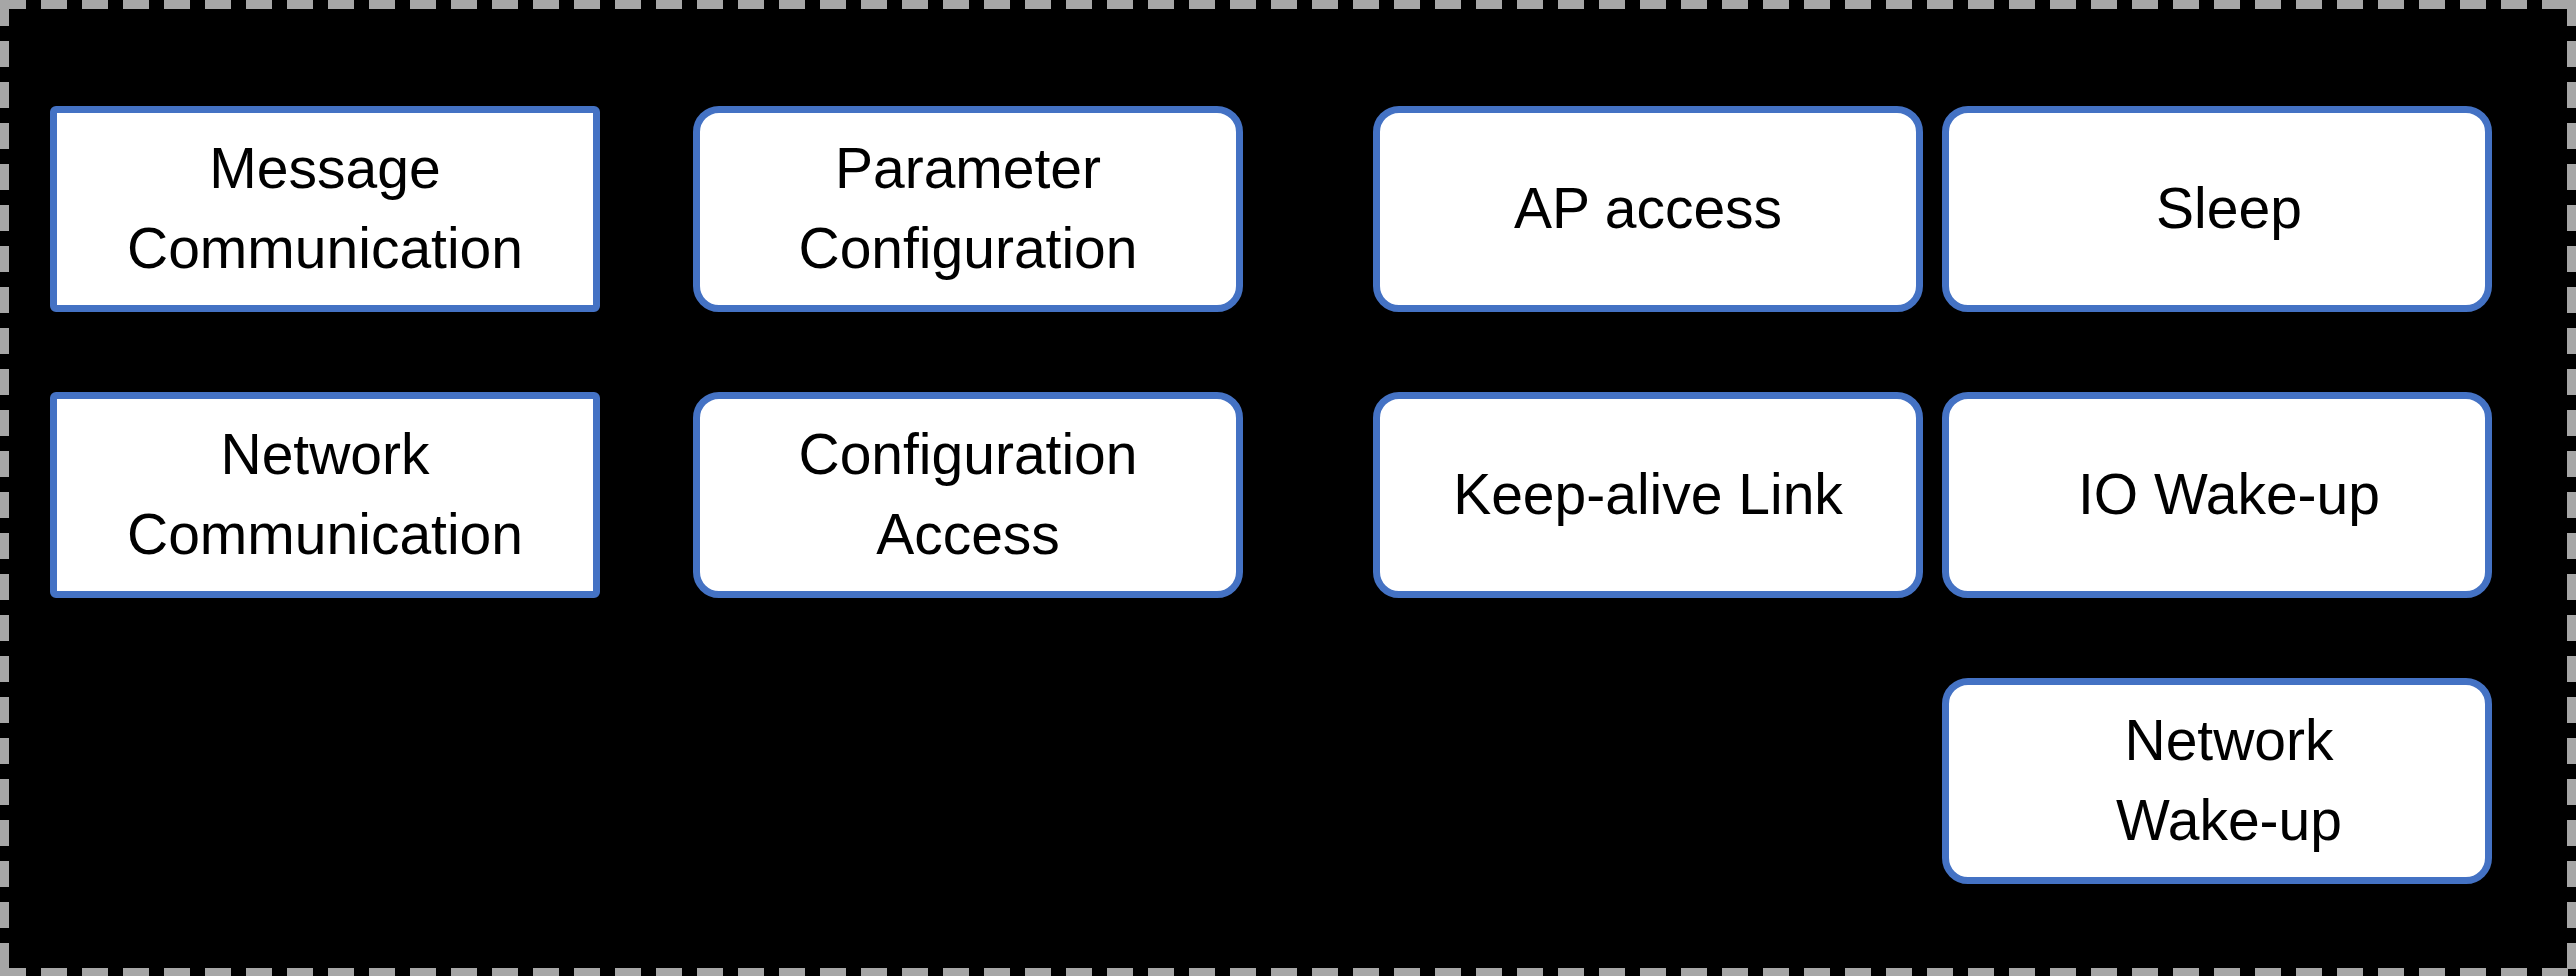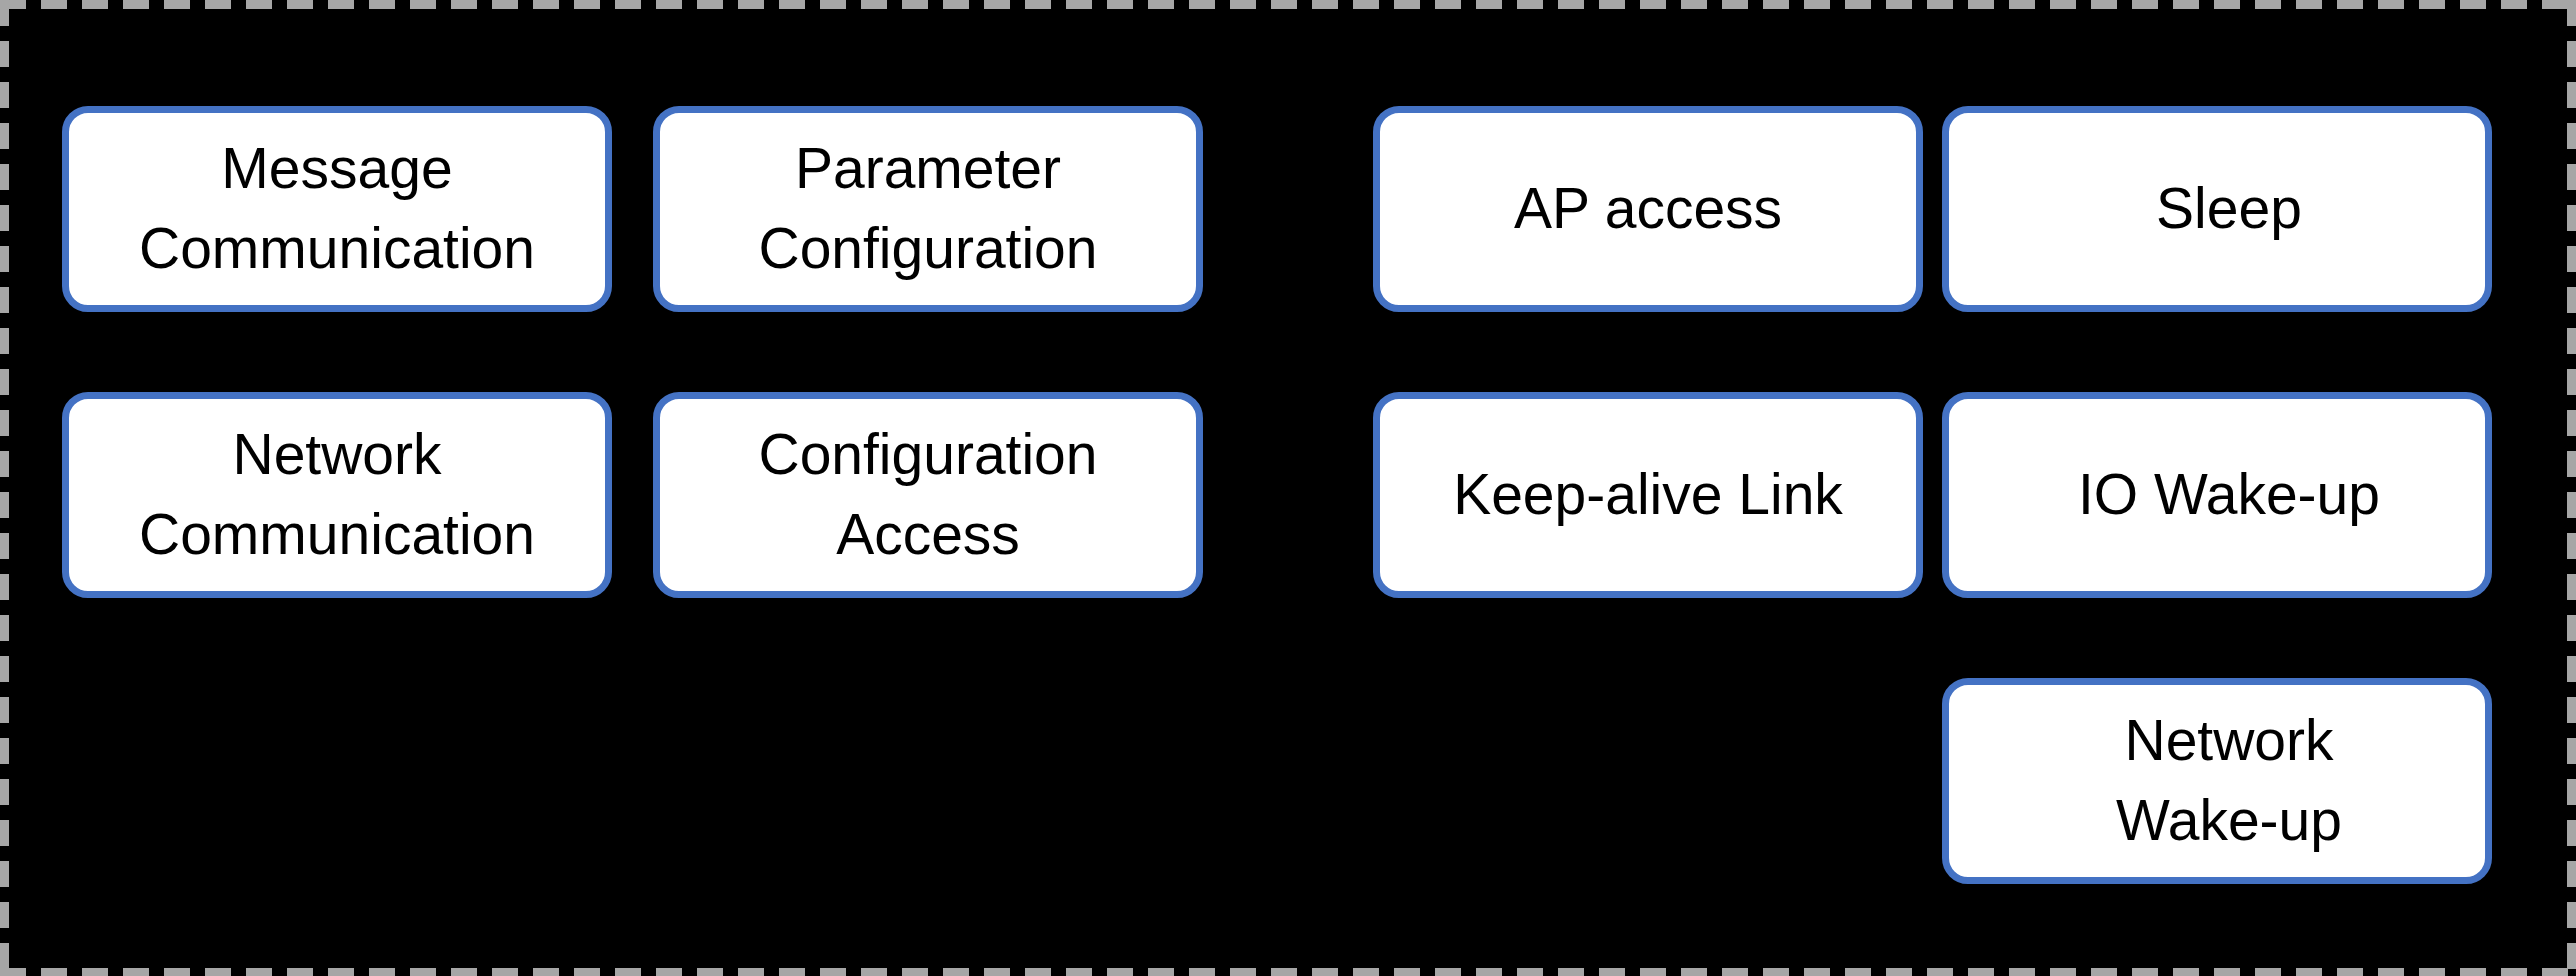--- a/index.html
+++ b/index.html
@@ -41,22 +41,22 @@
     display: flex;
     align-items: center;
     justify-content: center;
     text-align: center;
     color: #000000;
     font-size: 57px;
     font-weight: 300;
     line-height: 1.4;
     white-space: pre-line;
   }
-  .c1 { left: 62px; }
-  .c2 { left: 653px; }
+  .c1 { left: 50px; border-radius: 6px; }
+  .c2 { left: 693px; }
   .c3 { left: 1373px; }
   .c4 { left: 1942px; padding-left: 24px; }
   .r1 { top: 106px; }
   .r2 { top: 392px; }
   .r3 { top: 678px; }
 </style>
 </head>
 <body>
 
 <div class="edge edge-h edge-top"></div>

